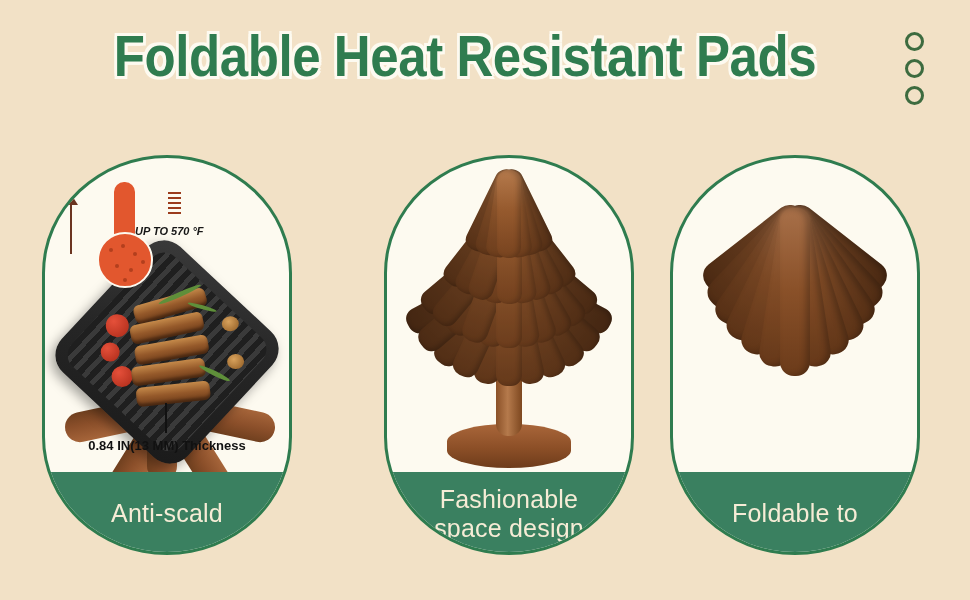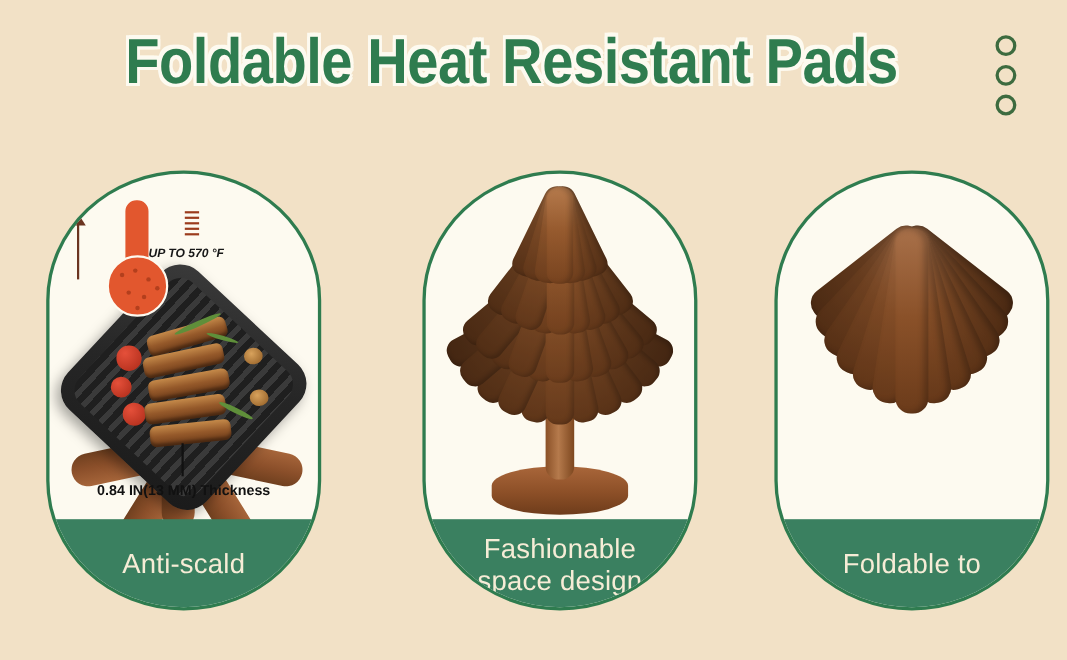--- a/index.html
+++ b/index.html
@@ -42,21 +42,21 @@
   .panels { position:absolute; left:0; top:155px; width:970px; height:400px; }
   .panel {
     position:absolute; top:0; width:250px; height:400px;
     border:3px solid #2f7c4f;
     border-radius:125px / 118px;
     background:#fdfaf0;
     overflow:hidden;
   }
   #panel-0 { left:42px; }
   #panel-1 { left:384px; }
-  #panel-2 { left:704px; }
+  #panel-2 { left:670px; }
 
   .photo { position:absolute; left:0; top:0; width:100%; height:323px; overflow:hidden; }
 
   .caption {
     position:absolute; left:-3px; bottom:-3px; width:calc(100% + 6px); height:83px;
     background:#3a8060;
     color:#f6ecd6;
     display:flex; flex-direction:column; align-items:center; justify-content:center;
     font-size:25px; line-height:1.13; text-align:center;
     letter-spacing:0.2px;

